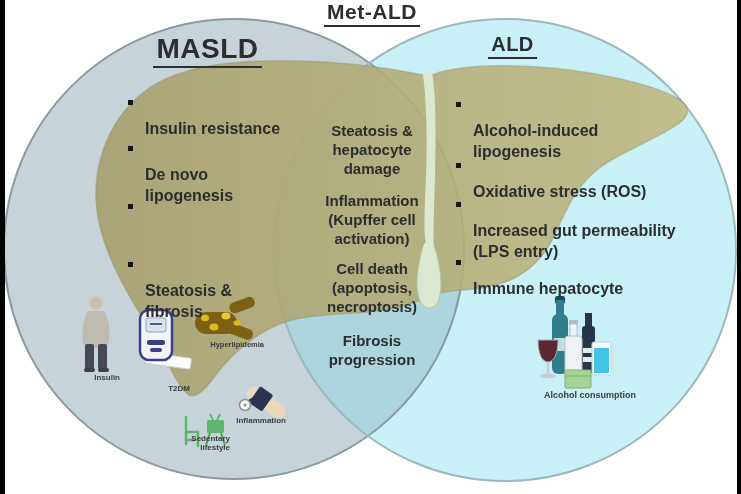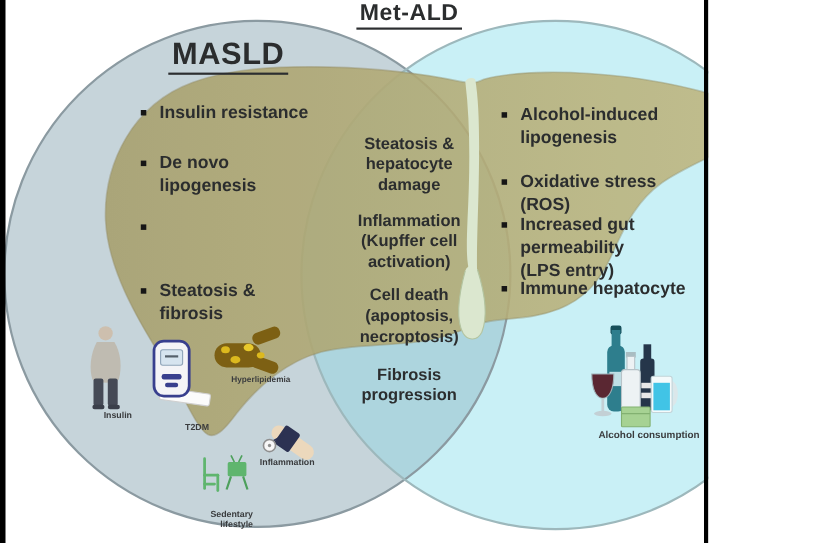--- a/index.html
+++ b/index.html
@@ -1,31 +1,31 @@
 <!DOCTYPE html>
 <html><head>
 <meta charset="utf-8">
 <style>
   html,body{margin:0;padding:0;background:#ffffff;}
   .canvas{
-    position:relative;width:644px;height:494px;overflow:hidden;background:#ffffff;
+    position:relative;width:741px;height:494px;overflow:hidden;background:#ffffff;
     font-family:"Liberation Sans", sans-serif;color:#2b2d2e;
   }
   .edge-bar{position:absolute;top:0;bottom:0;background:#000;}
   .edge-bar.left{left:0;width:5px;}
   .edge-bar.right{right:0;width:4px;}
   svg.scene{position:absolute;left:0;top:0;}
   .hdr{position:absolute;text-align:center;font-weight:bold;letter-spacing:.5px;}
   .hdr .ul{display:inline-block;border-bottom:2.5px solid #2c2e30;padding:0 3px 1px 3px;}
   .hdr.main{left:286px;top:0;width:172px;font-size:21px;}
   .hdr.masld{left:130px;top:33px;width:155px;font-size:28px;}
   .hdr.ald{left:455px;top:33px;width:115px;font-size:20px;}
   .li{position:absolute;display:flex;align-items:flex-start;}
   .bullet{width:5px;height:5px;background:#161616;margin:8px 12px 0 0;flex:0 0 auto;}
-  .itxt{font-size:16px;font-weight:bold;line-height:21px;white-space:pre-line;}
+  .itxt{font-size:16px;font-weight:bold;line-height:21px;white-space:pre-line;margin-top:26px;}
   .mid{position:absolute;left:292px;width:160px;text-align:center;
        font-size:15px;font-weight:bold;line-height:19px;white-space:pre-line;}
   .tag{position:absolute;text-align:right;font-size:8px;font-weight:600;
        color:#3a3c3e;line-height:9px;white-space:pre-line;}
 </style>
 </head>
 <body>
 
 <div class="canvas">
 
@@ -154,20 +154,23 @@
   </svg>
 
   <div class="edge-bar left"></div>
   <div class="edge-bar right"></div>
 
   <div class="hdr main">
     <span class="ul">Met-ALD</span>
   </div>
   <div class="hdr masld">
     <span class="ul">MASLD</span>
+  </div>
+  <div class="hdr ald">
+    <span class="ul">ALD</span>
   </div>
 
   <div>
     <div class="li" style="left:128px;top:92px">
       <span class="bullet"></span>
       <span class="itxt">Insulin resistance</span>
     </div>
     <div class="li" style="left:128px;top:138px">
       <span class="bullet"></span>
       <span class="itxt">De novo
@@ -215,17 +218,17 @@
     <div class="li" style="left:456px;top:252px">
       <span class="bullet"></span>
       <span class="itxt">Immune hepatocyte</span>
     </div>
   </div>
 
   <div class="tag" style="left:70px;top:373px;width:50px">Insulin</div>
   <div class="tag" style="left:140px;top:384px;width:50px">T2DM</div>
   <div class="tag" style="left:188px;top:340px;width:76px;font-size:7.5px">Hyperlipidemia</div>
   <div class="tag" style="left:224px;top:416px;width:62px">Inflammation</div>
-  <div class="tag" style="left:172px;top:463px;width:58px">Sedentary
+  <div class="tag" style="left:172px;top:434px;width:58px">Sedentary
 lifestyle</div>
   <div class="tag" style="left:518px;top:391px;width:118px;font-size:9px">Alcohol consumption</div>
 
 </div>
 
 </body></html>

